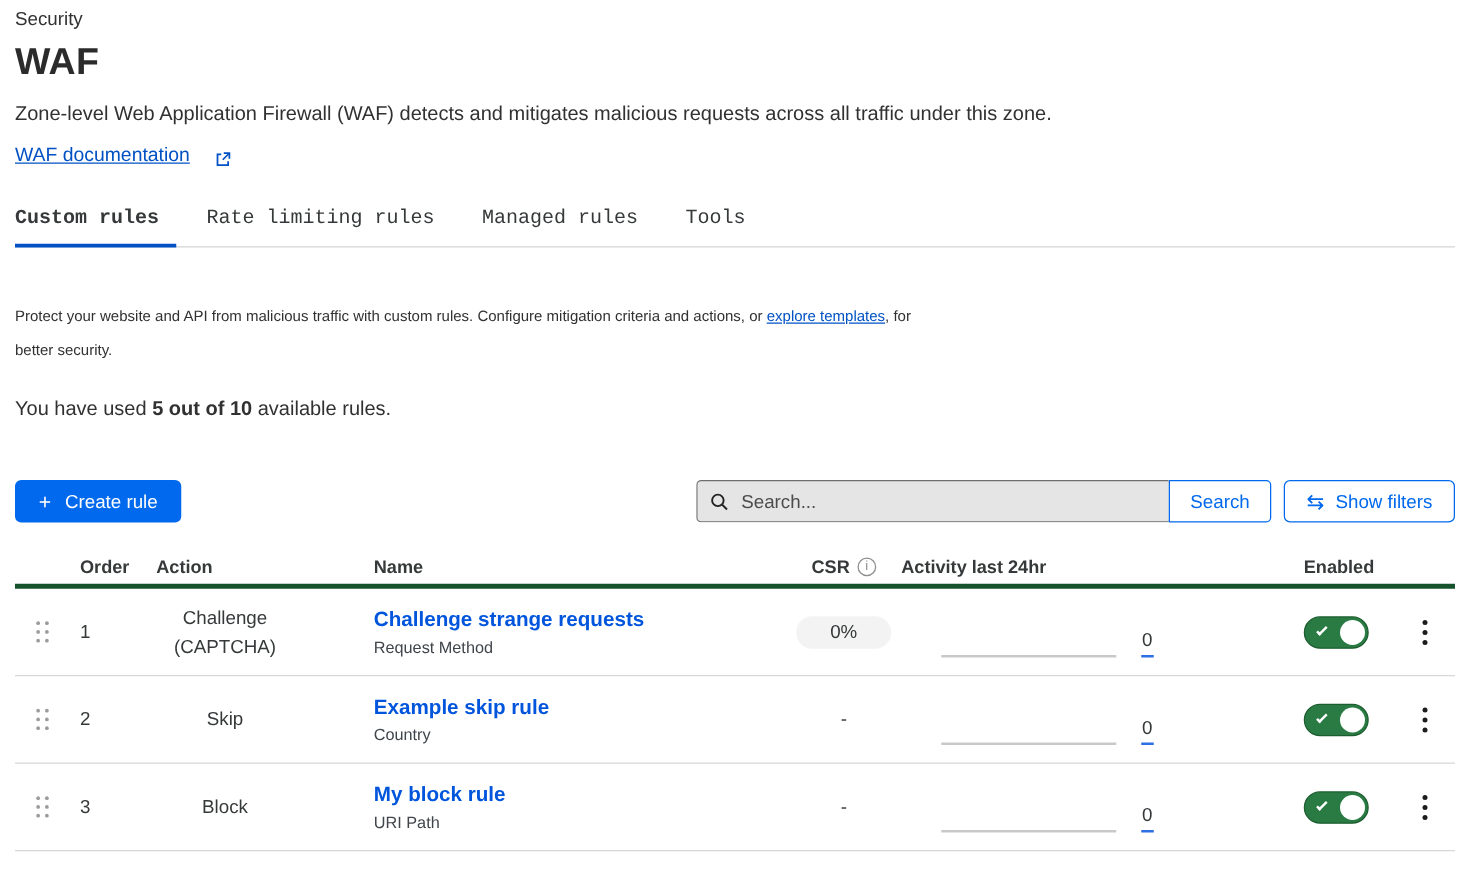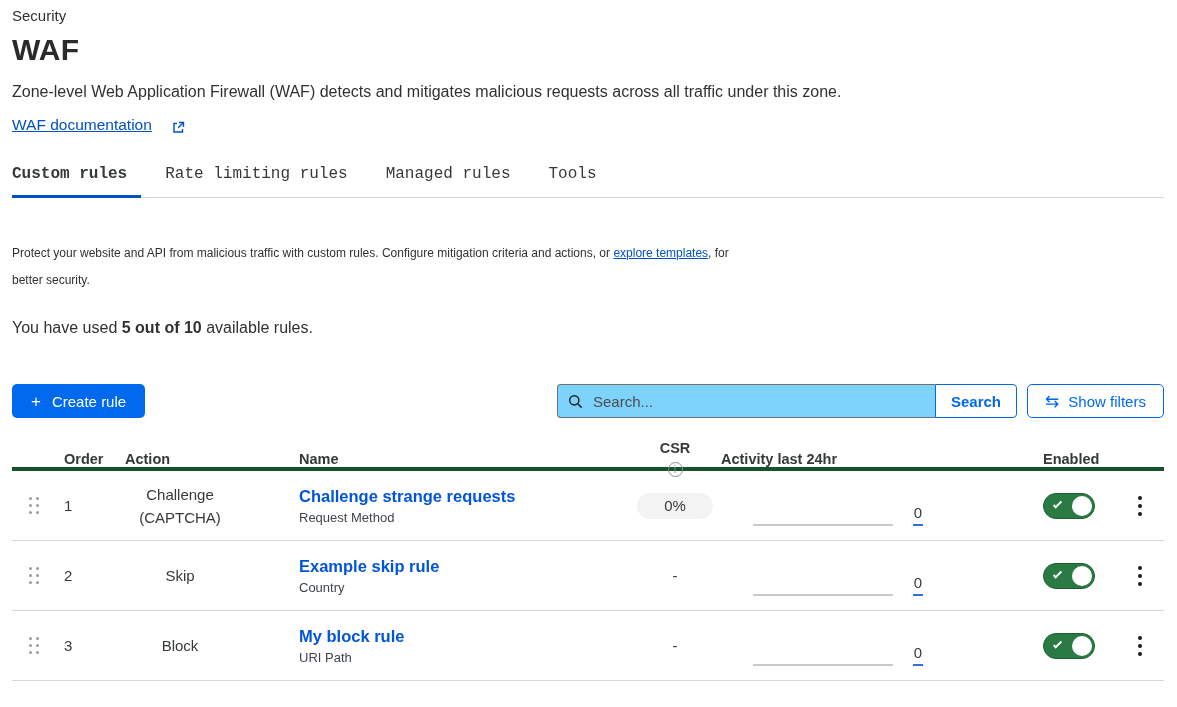--- a/index.html
+++ b/index.html
@@ -36,53 +36,52 @@
     height:34px; padding:0 19px; border:none; border-radius:5px;
     background:var(--primary-blue); color:#fff; font-size:15px;
     display:flex; align-items:center; gap:11px; cursor:pointer;
     font-family:"Liberation Sans", sans-serif;
   }
   .btn-primary .plus { font-size:17px; font-weight:400; line-height:1; }
   .toolbar-right { margin-left:auto; display:flex; align-items:stretch; height:34px; }
   .search-group { display:flex; }
   .search-box {
     width:378px; border:1px solid #6f6f6f; border-right:none; border-radius:4px 0 0 4px;
-    display:flex; align-items:center; padding:0 10px; gap:8px; background:#7dd3fc;justify-content:flex-end;
+    display:flex; align-items:center; padding:0 10px; gap:8px; background:#e5e5e5;justify-content:flex-end;
   }
   .search-box input {
     border:none; outline:none; width:100%; font-size:15px; color:#36393a;
     font-family:"Liberation Sans", sans-serif; background:transparent;
   }
   .search-box input::placeholder { color:#4c4c4c; }
   .search-btn {
     width:82px; background:#fff; border:1px solid var(--primary-blue); color:var(--primary-blue);
     font-size:15px; border-radius:0 4px 4px 0; cursor:pointer;
     font-family:"Liberation Sans", sans-serif;
-    font-weight:bold;
   }
   .show-filters {
     margin-left:10px; width:137px; background:#fff; border:1px solid var(--primary-blue);
     color:var(--primary-blue); font-size:15px; border-radius:5px; cursor:pointer;
     display:flex; align-items:center; justify-content:center; gap:9px;
     font-family:"Liberation Sans", sans-serif;
   }
   .show-filters .swap { font-size:17px; line-height:1; }
 
   
   .rules-table { margin-top:22px; }
   .t-head, .t-row {
     display:grid;
     grid-template-columns:44px 61px 174px 338px 92px 220px 174px 1fr;
     align-items:center;
   }
   .t-head { height:31px; border-bottom:4px solid #14532d; font-size:14.5px; font-weight:600; }
   .t-row { height:70px; border-bottom:1px solid #d7d7d7; }
   .c-pad { padding-left:8px; }
   .c-center { display:flex; justify-content:center; align-items:center; }
-  .csr-head { gap:6px;flex-direction:column; }
+  .csr-head { gap:6px; }
   .info-icon {
     width:15px; height:15px; border:1px solid #8d8d8d; border-radius:50%; color:#8d8d8d;
     font-size:10.5px; line-height:13px; text-align:center; display:inline-block; font-weight:400;
   }
   .enabled-head, .enabled-cell { padding-left:102px; }
 
   .drag-handle { display:grid; grid-template-columns:3px 3px; grid-auto-rows:3px; gap:4px; justify-content:center; margin:0 auto; cursor:grab; }
   .drag-handle i { width:3px; height:3px; border-radius:50%; background:#9b9b9b; }
 
   .order-cell { font-size:15px; }

